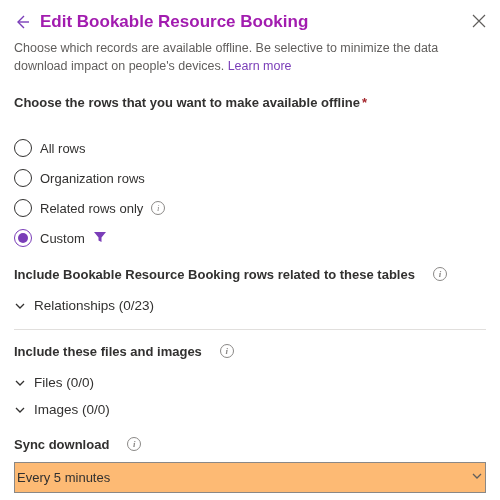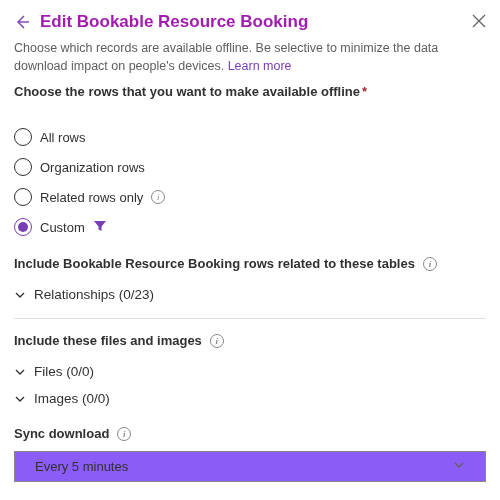--- a/index.html
+++ b/index.html
@@ -24,21 +24,21 @@
     font-size: 17px;
     font-weight: 600;
     flex: 1;
     color: #a21caf;
   }
   .close-btn { margin-left: auto; cursor: pointer; }
   .subtext {
     font-size: 12.5px;
     color: #605e5c;
     line-height: 1.4;
-    margin-bottom: 9px;
+    margin-bottom: 20px;
   }
   .link { color: #7a3db8; cursor: pointer; }
   .section-label {
     font-size: 13px;
     font-weight: 600;
     margin-bottom: 23px;
   }
   .req { color: #a4262c; margin-left: 2px; }
   .radios { margin-bottom: 14px; }
   .radio-row {
@@ -78,22 +78,22 @@
     font-family: serif;
     cursor: pointer;
     flex-shrink: 0;
   }
   .filter-icon { color: #7a3db8; }
   .subheading {
     font-size: 13px;
     font-weight: 600;
     margin: 6px 0 10px 0;
     display: flex;
-    align-items: flex-end;
-    gap: 8px;
+    align-items: flex-start;
+    gap: 18px;
   }
   .expander {
     display: flex;
     align-items: center;
     gap: 8px;
     font-size: 13.5px;
     padding: 6px 0;
     cursor: pointer;
   }
   .chevron {
@@ -102,27 +102,27 @@
     justify-content: center;
   }
   .divider {
     border: none;
     border-top: 1px solid #e1dfdd;
     margin: 10px 0 14px 0;
   }
   .select {
     width: 100%;
     border: 1px solid #8a8886;
-    padding: 7px 20px;
+    padding: 7px 2px;
     font-size: 13px;
     display: flex;
     align-items: center;
     justify-content: space-between;
     cursor: pointer;
-    background: #8b5cf6;
+    background: #fdba74;
     margin-top: 4px;
   }
   .footer {
     display: flex;
     gap: 10px;
     margin-top: 18px;
   }
   .btn {
     padding: 6px 18px;
     font-size: 13px;

